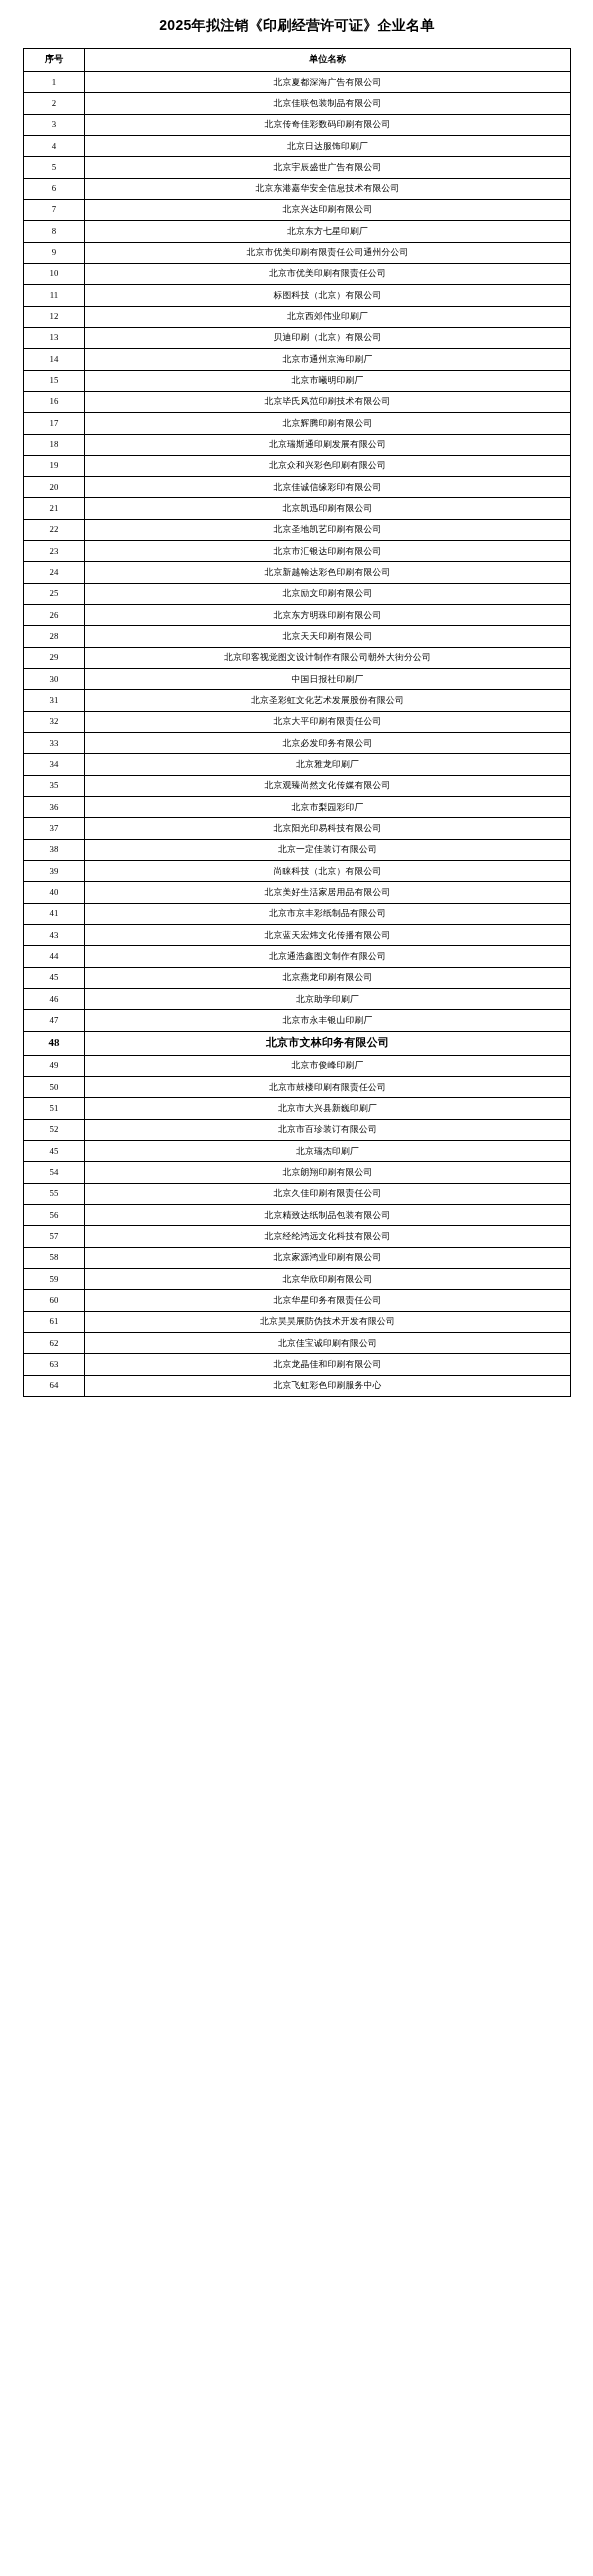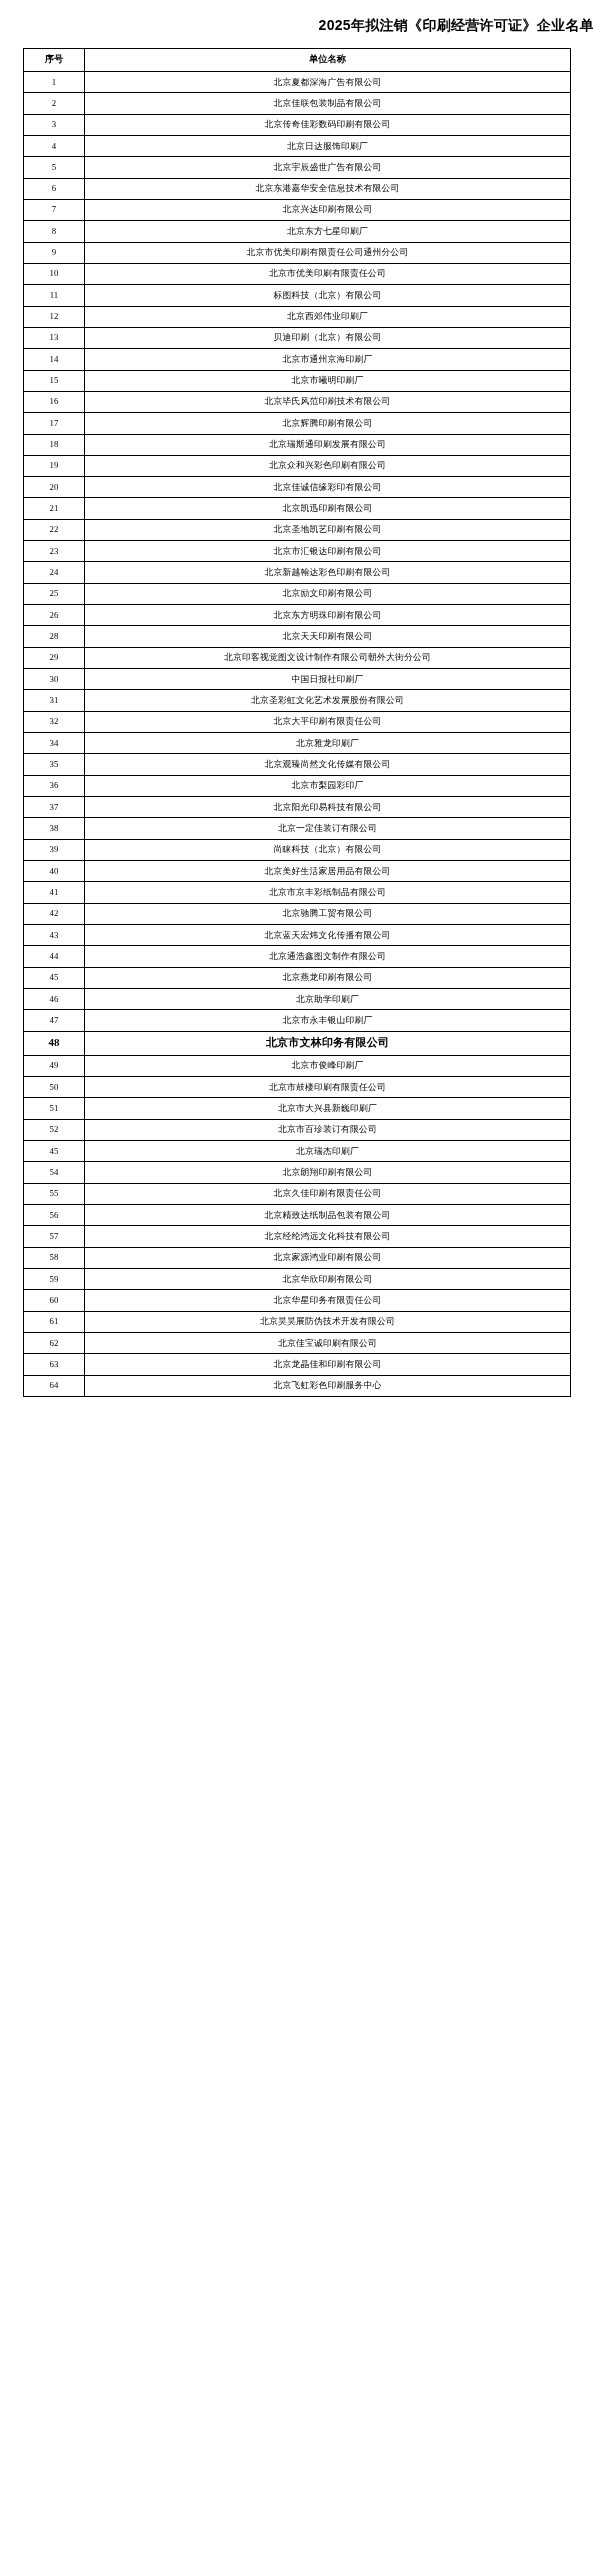--- a/index.html
+++ b/index.html
@@ -12,21 +12,21 @@
     font-family: "Liberation Serif", "DejaVu Serif", serif;
     color: #000000;
   }
   .page {
     width: 594px;
     box-sizing: border-box;
     padding: 0;
     background: #ffffff;
   }
   .doc-title {
-    text-align: right;
+    text-align: center;
     font-size: 14px;
     font-weight: bold;
     letter-spacing: 0.3px;
     padding: 16.5px 0 13.4px 0;
     font-family: "Liberation Sans", "DejaVu Sans", sans-serif;
   }
   table.list {
     border-collapse: collapse;
     width: 547px;
     margin: 0 auto;
@@ -193,20 +193,24 @@
         </tr>
         <tr>
           <td class="idx">31</td>
           <td class="name">北京圣彩虹文化艺术发展股份有限公司</td>
         </tr>
         <tr>
           <td class="idx">32</td>
           <td class="name">北京大平印刷有限责任公司</td>
         </tr>
         <tr>
+          <td class="idx">33</td>
+          <td class="name">北京必发印务有限公司</td>
+        </tr>
+        <tr>
           <td class="idx">34</td>
           <td class="name">北京雅龙印刷厂</td>
         </tr>
         <tr>
           <td class="idx">35</td>
           <td class="name">北京观臻尚然文化传媒有限公司</td>
         </tr>
         <tr>
           <td class="idx">36</td>
           <td class="name">北京市梨园彩印厂</td>
@@ -223,24 +227,20 @@
           <td class="idx">39</td>
           <td class="name">尚睐科技（北京）有限公司</td>
         </tr>
         <tr>
           <td class="idx">40</td>
           <td class="name">北京美好生活家居用品有限公司</td>
         </tr>
         <tr>
           <td class="idx">41</td>
           <td class="name">北京市京丰彩纸制品有限公司</td>
-        </tr>
-        <tr>
-          <td class="idx">42</td>
-          <td class="name">北京驰腾工贸有限公司</td>
         </tr>
         <tr>
           <td class="idx">43</td>
           <td class="name">北京蓝天宏炜文化传播有限公司</td>
         </tr>
         <tr>
           <td class="idx">44</td>
           <td class="name">北京通浩鑫图文制作有限公司</td>
         </tr>
         <tr>

